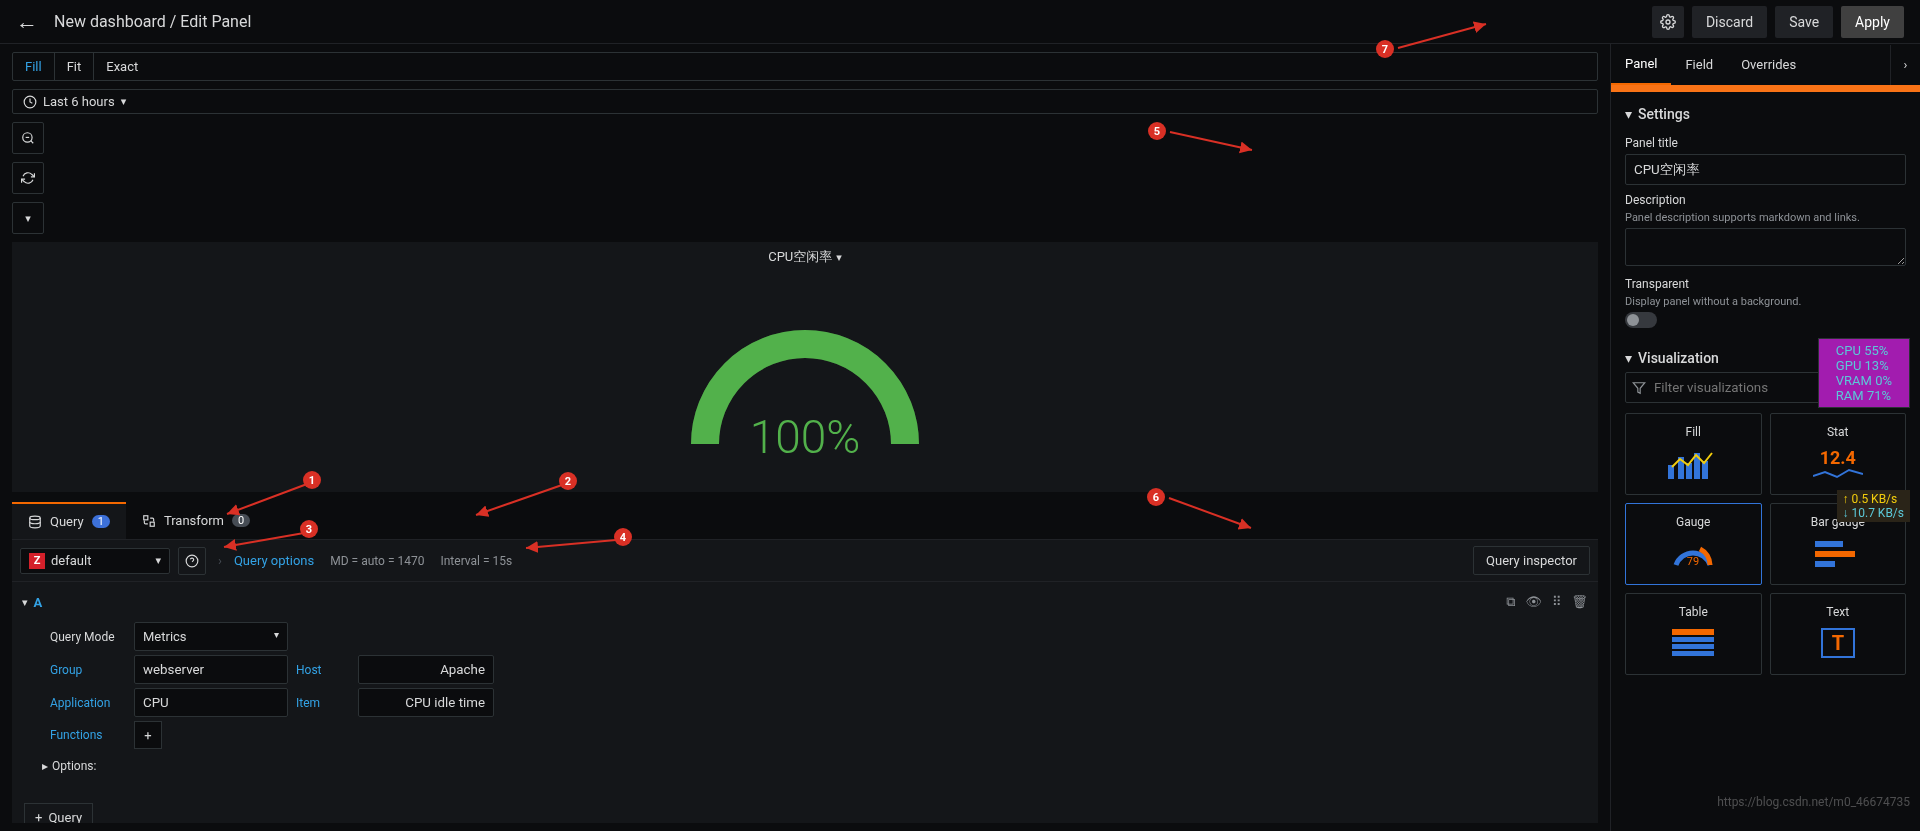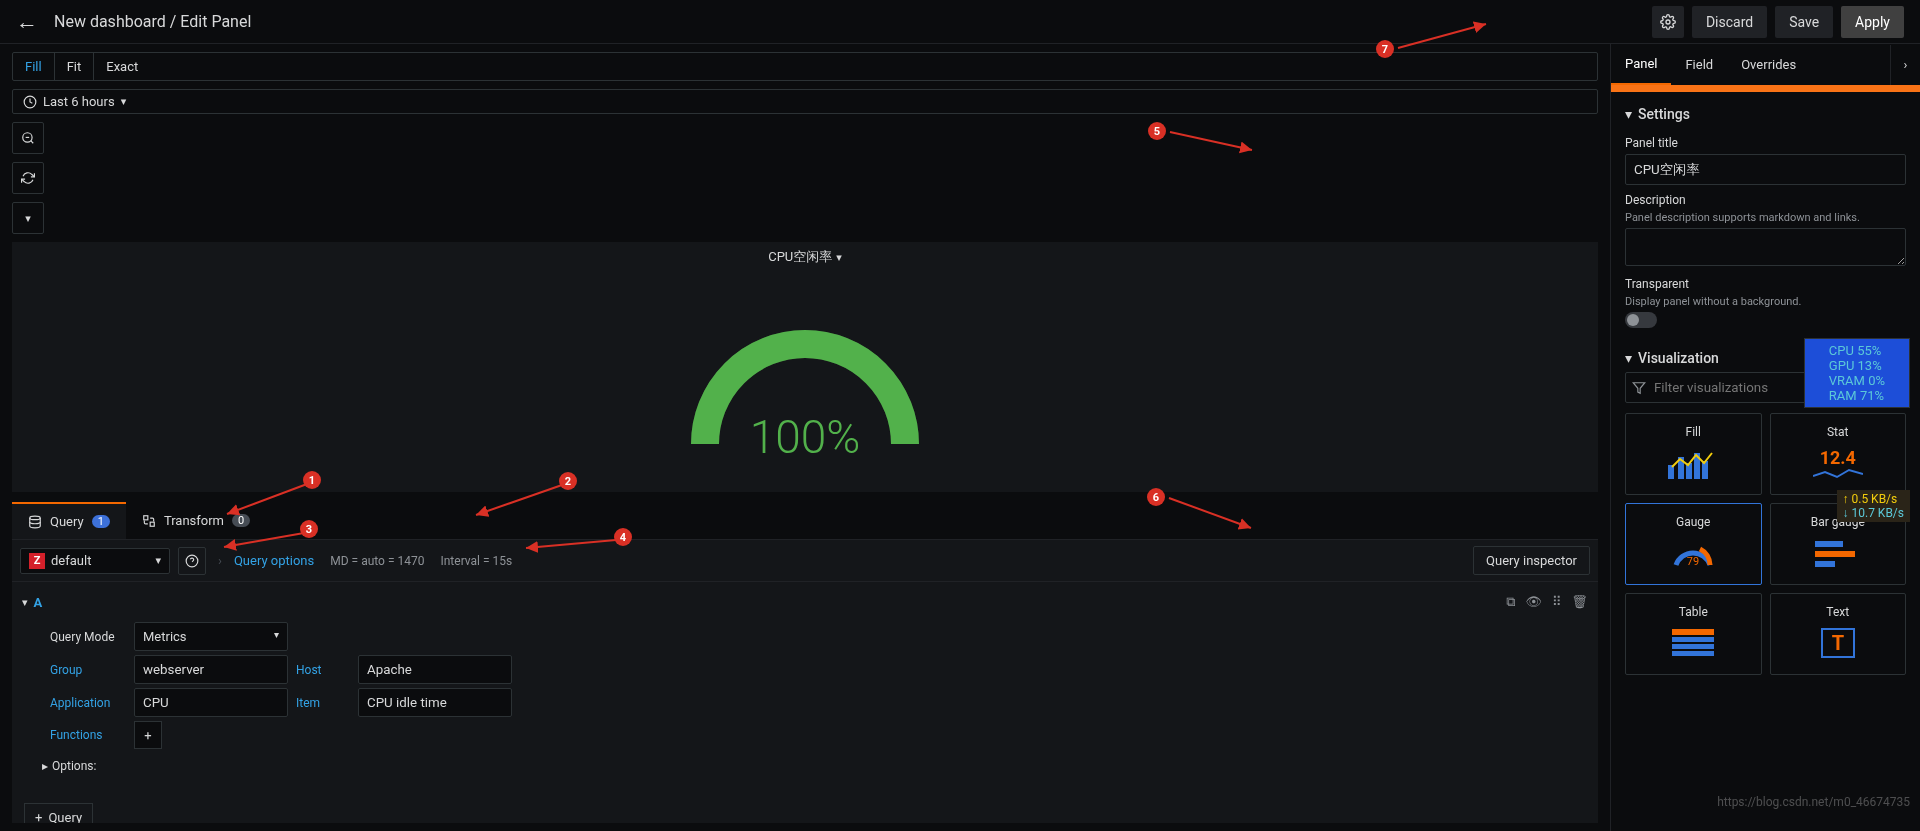--- a/index.html
+++ b/index.html
@@ -49,21 +49,21 @@
 .query-row-hdr { display: flex; align-items: center; padding: 12px 10px; }
 .qletter { color: #33a2e5; font-weight: bold; margin-left: 6px; }
 .row-actions { margin-left: auto; display: flex; gap: 10px; color: #8e9297; }
 .row-actions span { cursor: pointer; }
 
 .form-grid { padding: 0 16px 10px 30px; }
 .form-row { display: flex; align-items: center; margin-bottom: 4px; gap: 0; }
 .flabel { width: 92px; font-size: 12px; color: #33a2e5; padding: 7px 8px; }
 .flabel.normal { color: #d8d9da; }
 .finput { width: 154px; background: #0b0c0e; border: 1px solid #2c3235; padding: 6px 8px; color: #d8d9da; border-radius: 2px; }
-.finput.wide { width: 154px; }
+.finput.wide { width: 136px; text-align: right; }
 .fsegment { display: flex; align-items: center; }
 .plus-btn { width: 28px; height: 28px; background: #0b0c0e; border: 1px solid #2c3235; display: flex; align-items: center; justify-content: center; cursor: pointer; }
 .opts-row { color: #d8d9da; font-size: 12px; cursor: pointer; padding: 6px 0; display: flex; align-items: center; gap: 4px; }
 
 .add-query { margin-top: 10px; border: 1px solid #2c3235; padding: 6px 10px; display: inline-flex; align-items: center; gap: 6px; cursor: pointer; }
 
 
 .rtabs { display: flex; border-bottom: 7px solid #f97316; align-items: center; }
 .rtab { padding: 12px 14px; cursor: pointer; font-size: 13px; }
 .rtab.active { border-bottom: 2px solid #f46800; color: #fff; }
@@ -85,21 +85,21 @@
 .viz-grid { display: grid; grid-template-columns: 1fr 1fr; gap: 8px; margin-top: 10px; }
 .viz-card { border: 1px solid #2c3235; border-radius: 2px; padding: 6px; display: flex; flex-direction: column; align-items: center; gap: 4px; cursor: pointer; height: 82px; justify-content: center; }
 .viz-card.selected { border-color: #3274d9; }
 .viz-card .vname { font-size: 12px; }
 .viz-thumb { width: 56px; height: 40px; display: flex; align-items: center; justify-content: center; }
 
 
 .anno-badge { position: absolute; width: 18px; height: 18px; background: #d93025; border-radius: 50%; color: #fff; font-size: 11px; display: flex; align-items: center; justify-content: center; font-weight: bold; z-index: 50; }
 .anno-arrow { position: absolute; z-index: 49; pointer-events: none; }
 
-.floating-stats { position: fixed; right: 10px; top: 338px; background: #1d4ed8; border: 1px solid #2c3235; padding: 4px 24px; font-family: monospace; font-size: 13px; z-index: 60; }
+.floating-stats { position: fixed; right: 10px; top: 338px; background: #a21caf; border: 1px solid #2c3235; padding: 4px 17px; font-family: monospace; font-size: 13px; z-index: 60; }
 .floating-stats .srow { color: #5bc8d8; }
 .floating-net { position: fixed; right: 10px; top: 490px; background: #2a2418; padding: 2px 6px; font-size: 12px; z-index: 60; }
 .floating-net .up { color: #f2cc0c; }
 .floating-net .down { color: #5bc8d8; }
 
 .watermark { position: fixed; right: 10px; bottom: 22px; color: rgba(200,200,200,0.35); font-size: 12px; z-index: 60; }
 
 .chev { font-size: 11px; }
 .chev::before { content: '▾'; }
 .chev-r::before { content: '▸'; }

